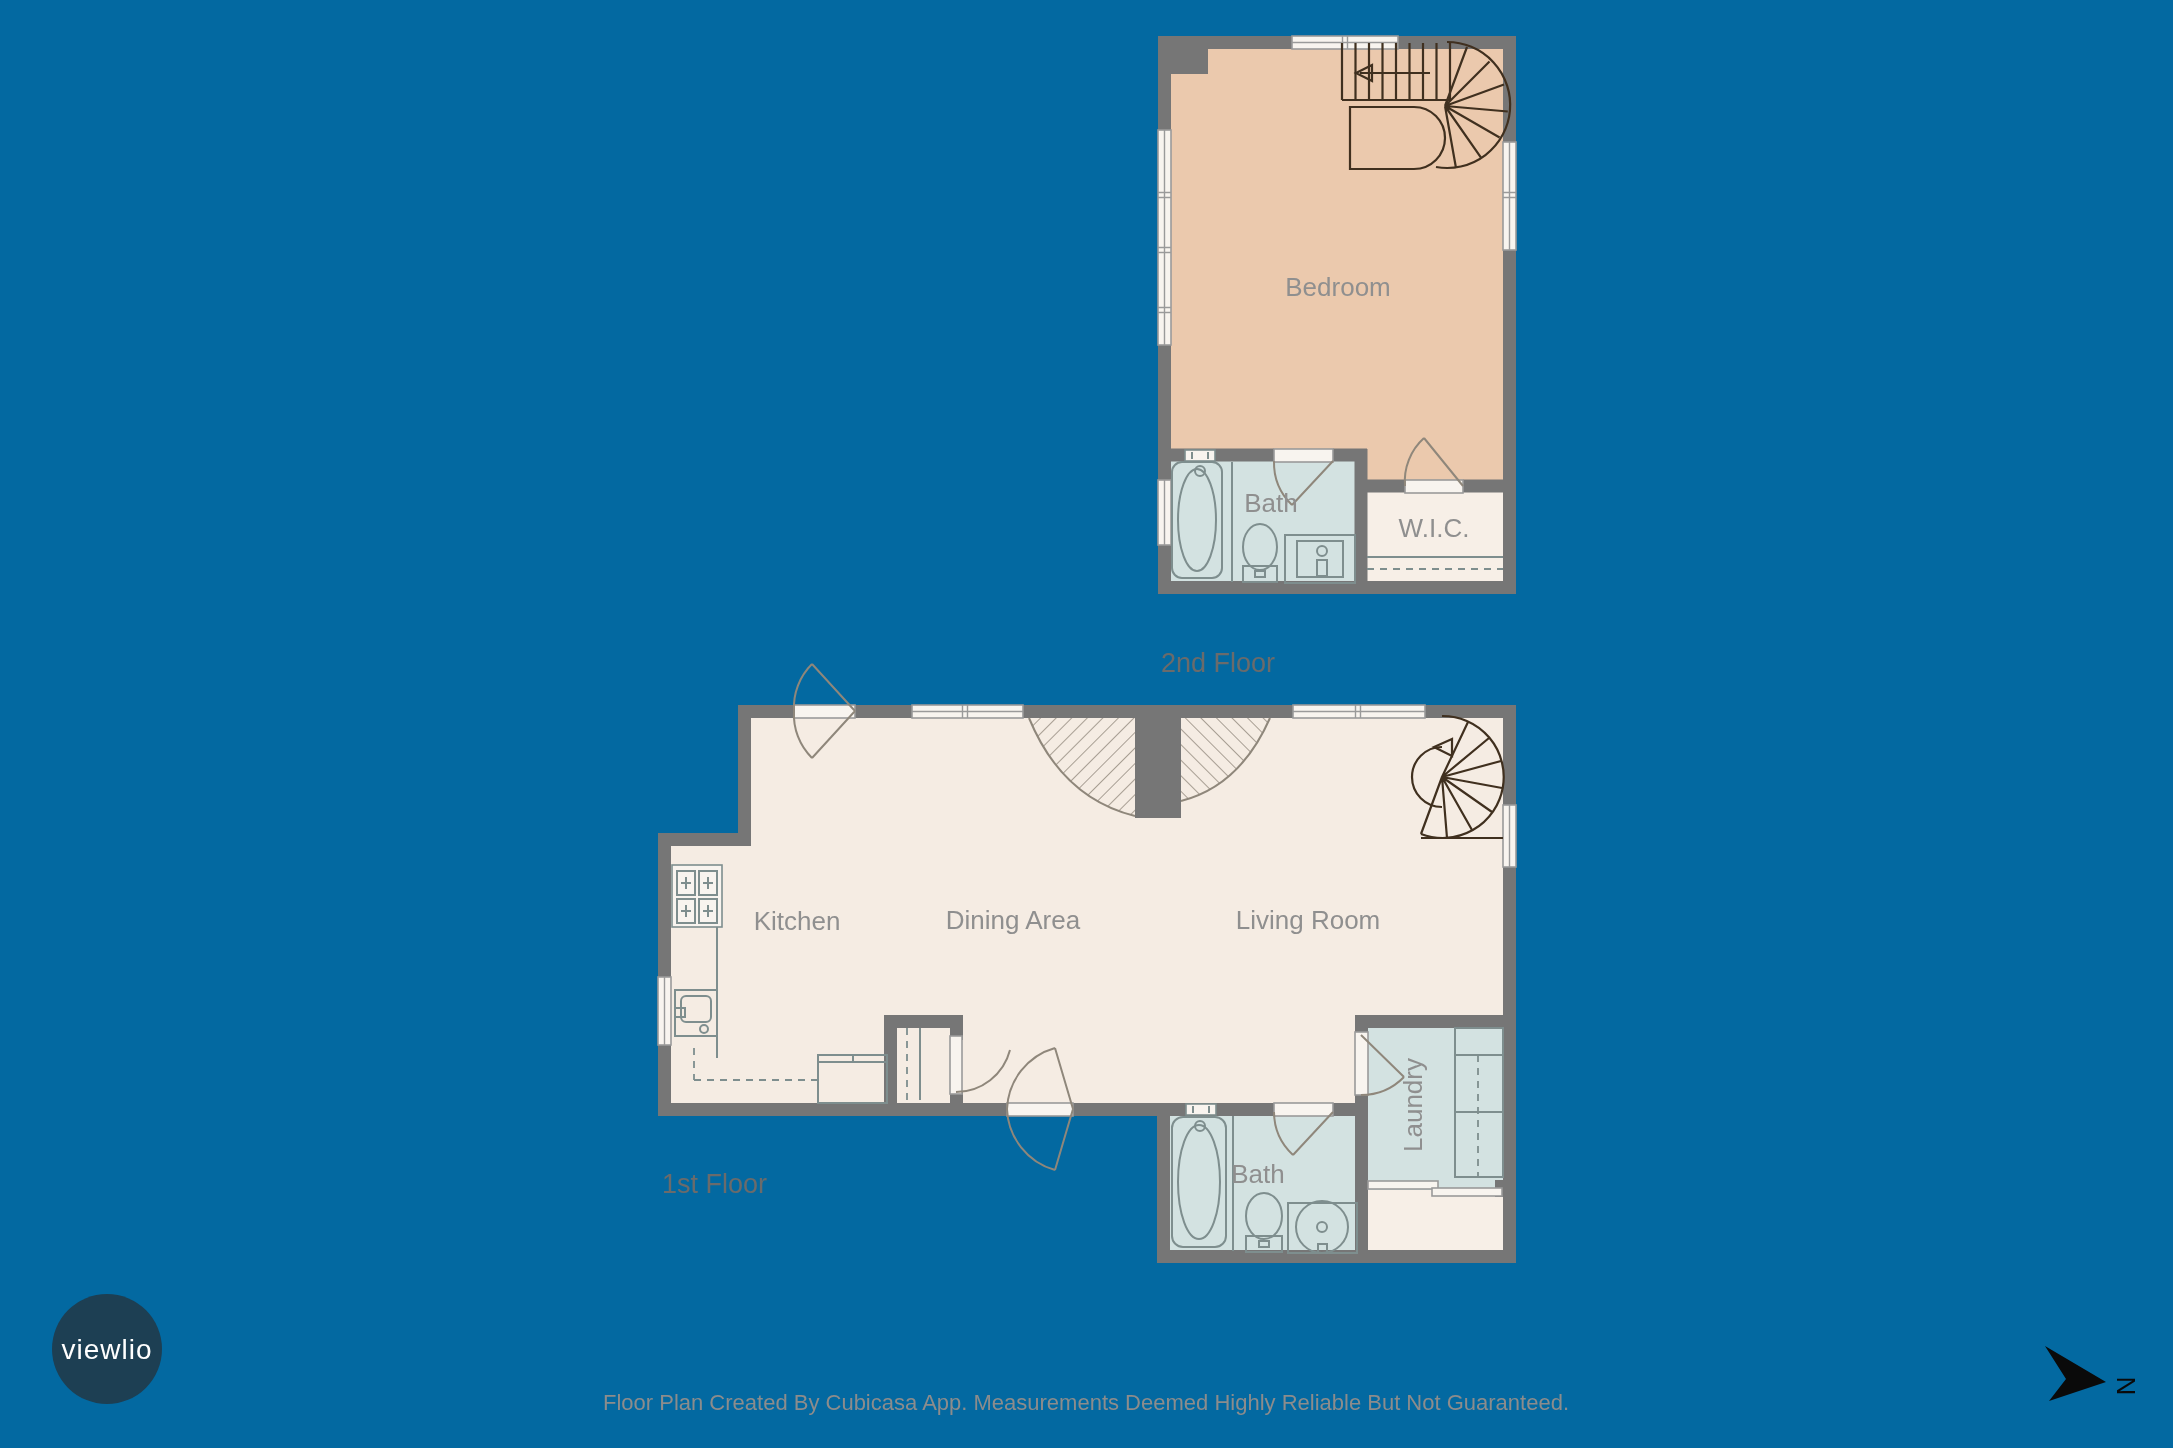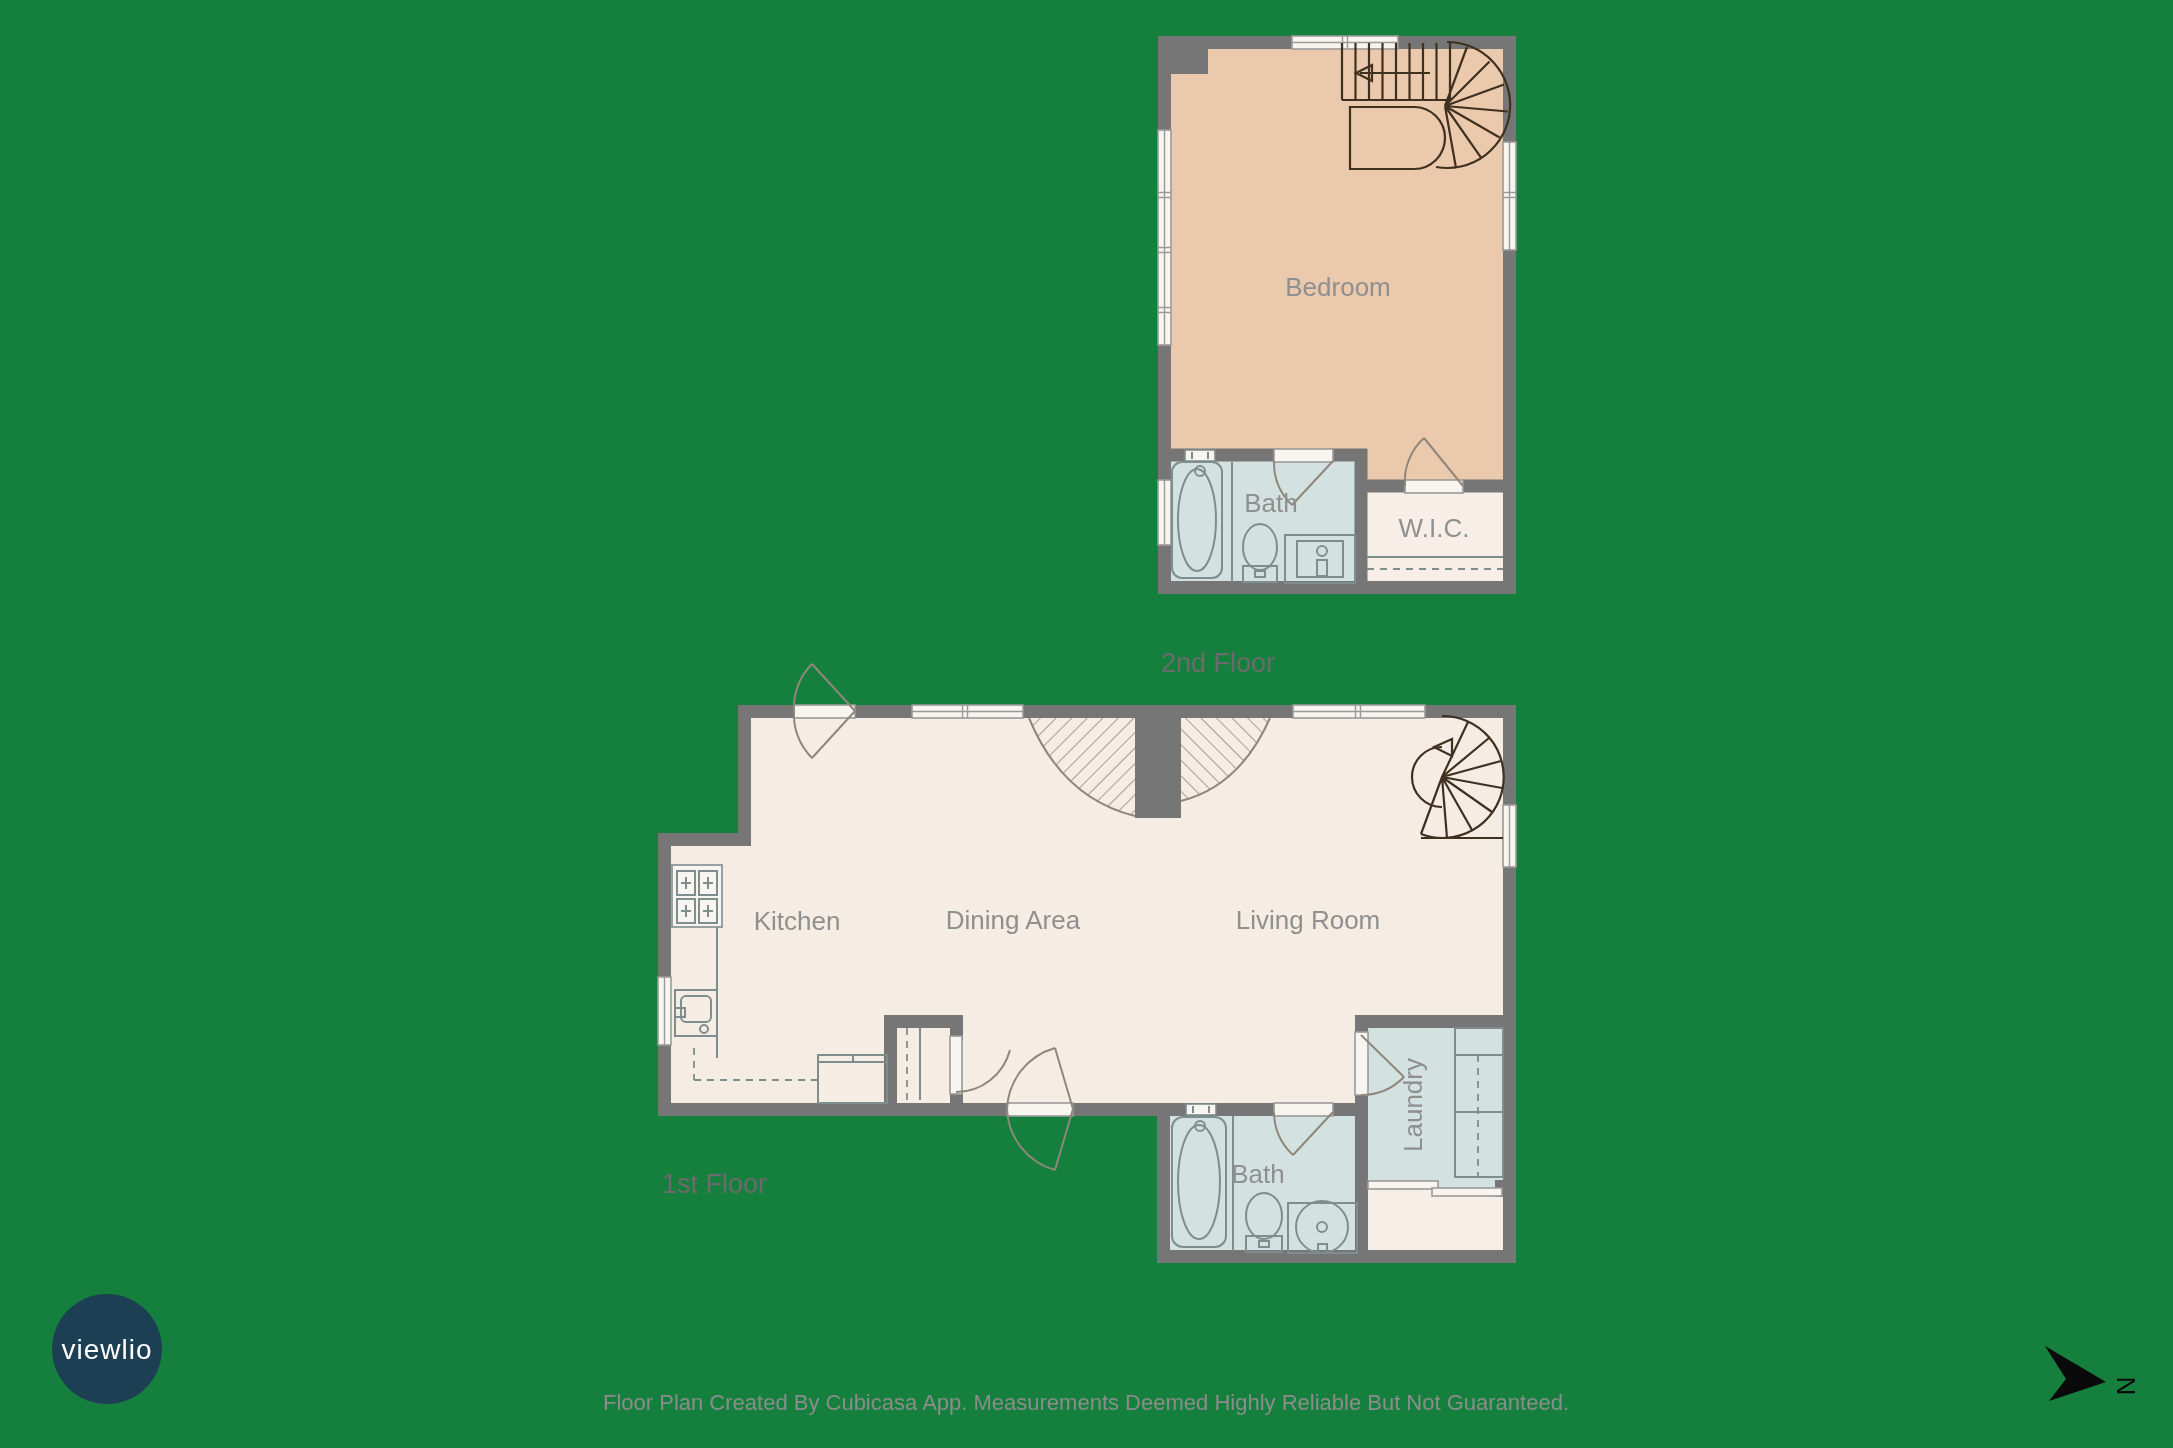--- a/index.html
+++ b/index.html
@@ -1,16 +1,16 @@
 <!DOCTYPE html>
 <html style="--wall: #767676; --floor: #f5ece3; --bedroom: #ebc9ad; --wet_room: #d3e2e1; --closet: #f7efe7; --window_fill: #f8f4ef; --window_line: #9a9a9a; --fixture_line: #7e8e8e; --door_arc: #8f877b; --stair_dark: #40301f; --stair_hatch: #8d8478; --room_label: #8f8f8f; --floor_label: #6b6b6b; --footer_text: #8c8c8c; --logo_bg: #1d3f53; --logo_text: #ffffff; --north: #0a0a0a;"><head>
 <meta charset="utf-8">
 <style>
   html,body{margin:0;padding:0;background:#ffffff;}
-  .stage{position:relative;width:2173px;height:1448px;background:#15803d;overflow:hidden;
+  .stage{position:relative;width:2173px;height:1448px;background:#0369a1;overflow:hidden;
          font-family:"Liberation Sans", sans-serif;}
   svg{display:block;width:2173px;height:1448px;}
   
   .floor-fill{fill:var(--floor);}
   .bedroom-fill{fill:var(--bedroom);}
   .wet-fill{fill:var(--wet_room);}
   .closet-fill{fill:var(--closet);}
   .wall-fill{fill:var(--wall);}
   
   .wall{stroke:var(--wall);stroke-width:13;fill:none;stroke-linecap:butt;}

